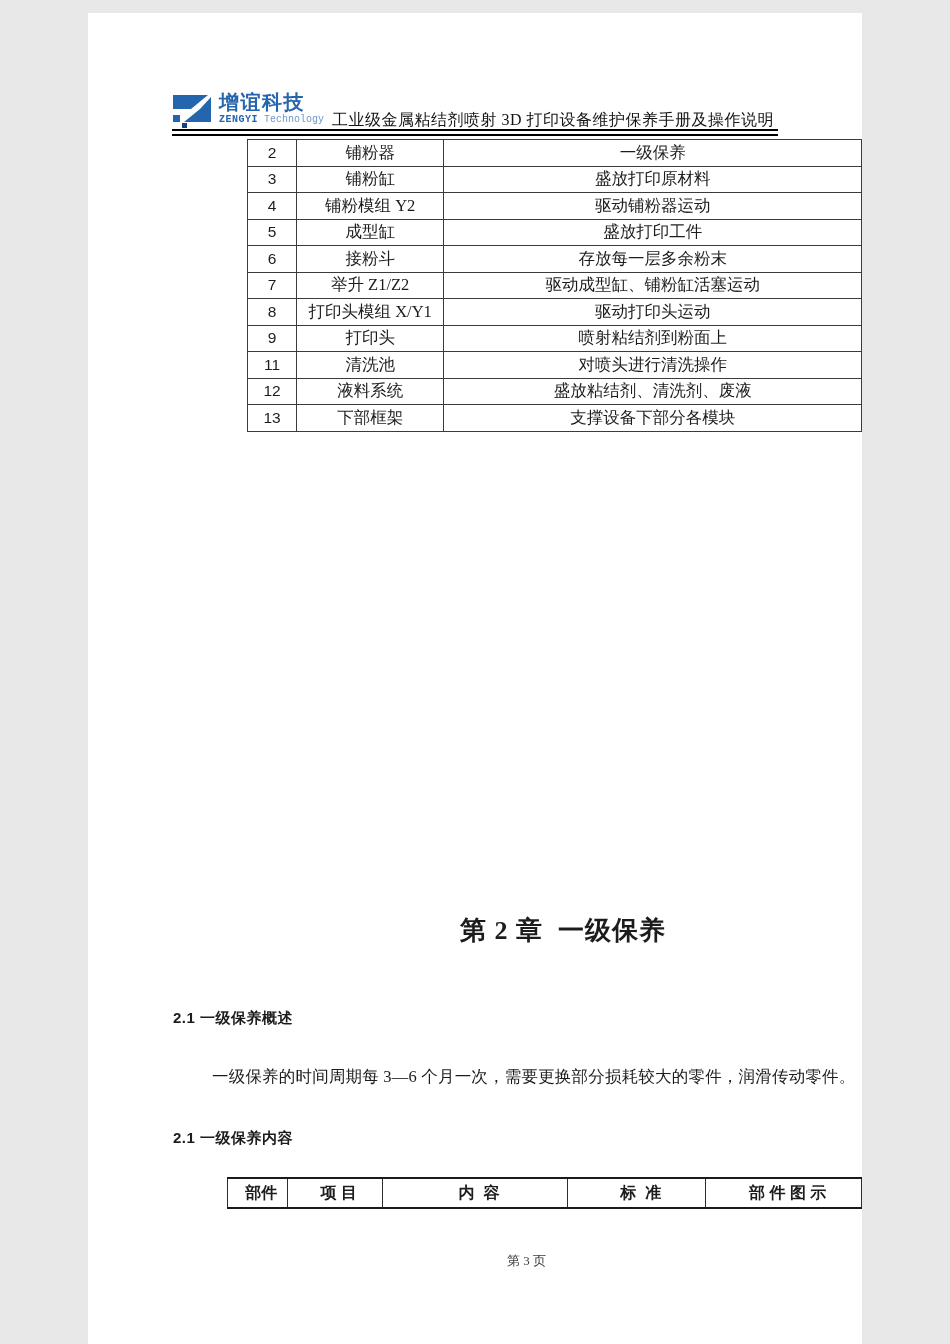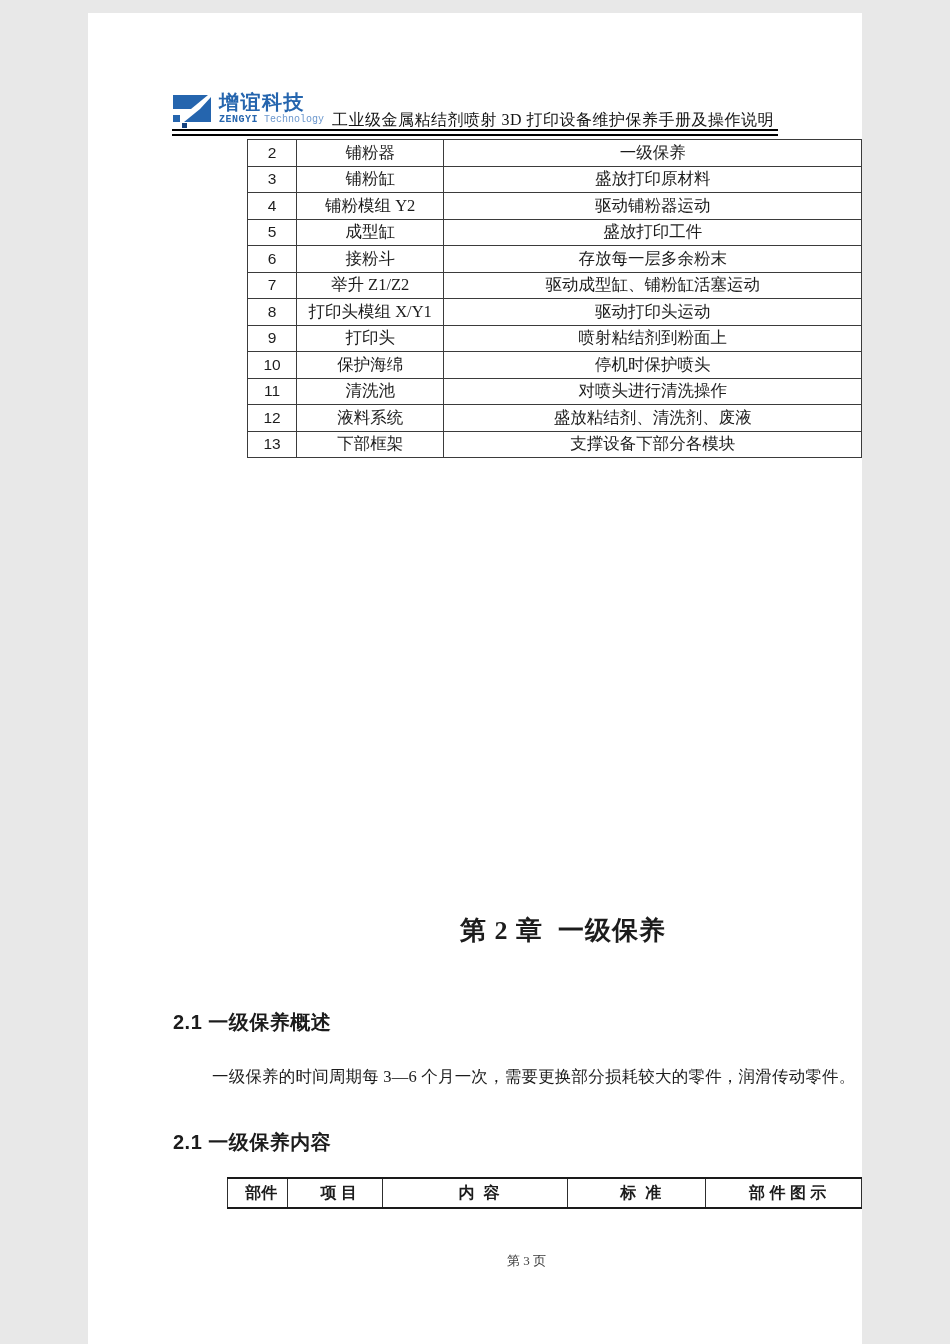--- a/index.html
+++ b/index.html
@@ -49,21 +49,21 @@
   .col-no{width:50px;} .col-name{width:148px;} .col-desc{width:425px;}
   
   .chapter-title{
     position:absolute;left:85px;width:780px;top:900px;
     text-align:center;font-weight:bold;font-size:26px;letter-spacing:1px;
     white-space:pre;
   }
   .section-heading{
     position:absolute;left:85px;
     font-family:"Liberation Sans","DejaVu Sans",sans-serif;
-    font-weight:bold;font-size:20px;letter-spacing:.5px;white-space:pre;
+    font-weight:bold;font-size:15px;letter-spacing:.5px;white-space:pre;
   }
   .section-heading.s1{top:996px;}
   .section-heading.s2{top:1116px;}
   .body-para{
     position:absolute;left:124px;right:78px;top:1053px;
     font-size:16.5px;letter-spacing:.2px;white-space:pre;
   }
   
   .maintenance-table{
     position:absolute;left:139px;top:1164px;
@@ -147,25 +147,20 @@
         <td class="c-no">8</td>
         <td>打印头模组 X/Y1</td>
         <td>驱动打印头运动</td>
       </tr>
       <tr>
         <td class="c-no">9</td>
         <td>打印头</td>
         <td>喷射粘结剂到粉面上</td>
       </tr>
       <tr>
-        <td class="c-no">10</td>
-        <td>保护海绵</td>
-        <td>停机时保护喷头</td>
-      </tr>
-      <tr>
         <td class="c-no">11</td>
         <td>清洗池</td>
         <td>对喷头进行清洗操作</td>
       </tr>
       <tr>
         <td class="c-no">12</td>
         <td>液料系统</td>
         <td>盛放粘结剂、清洗剂、废液</td>
       </tr>
       <tr>

